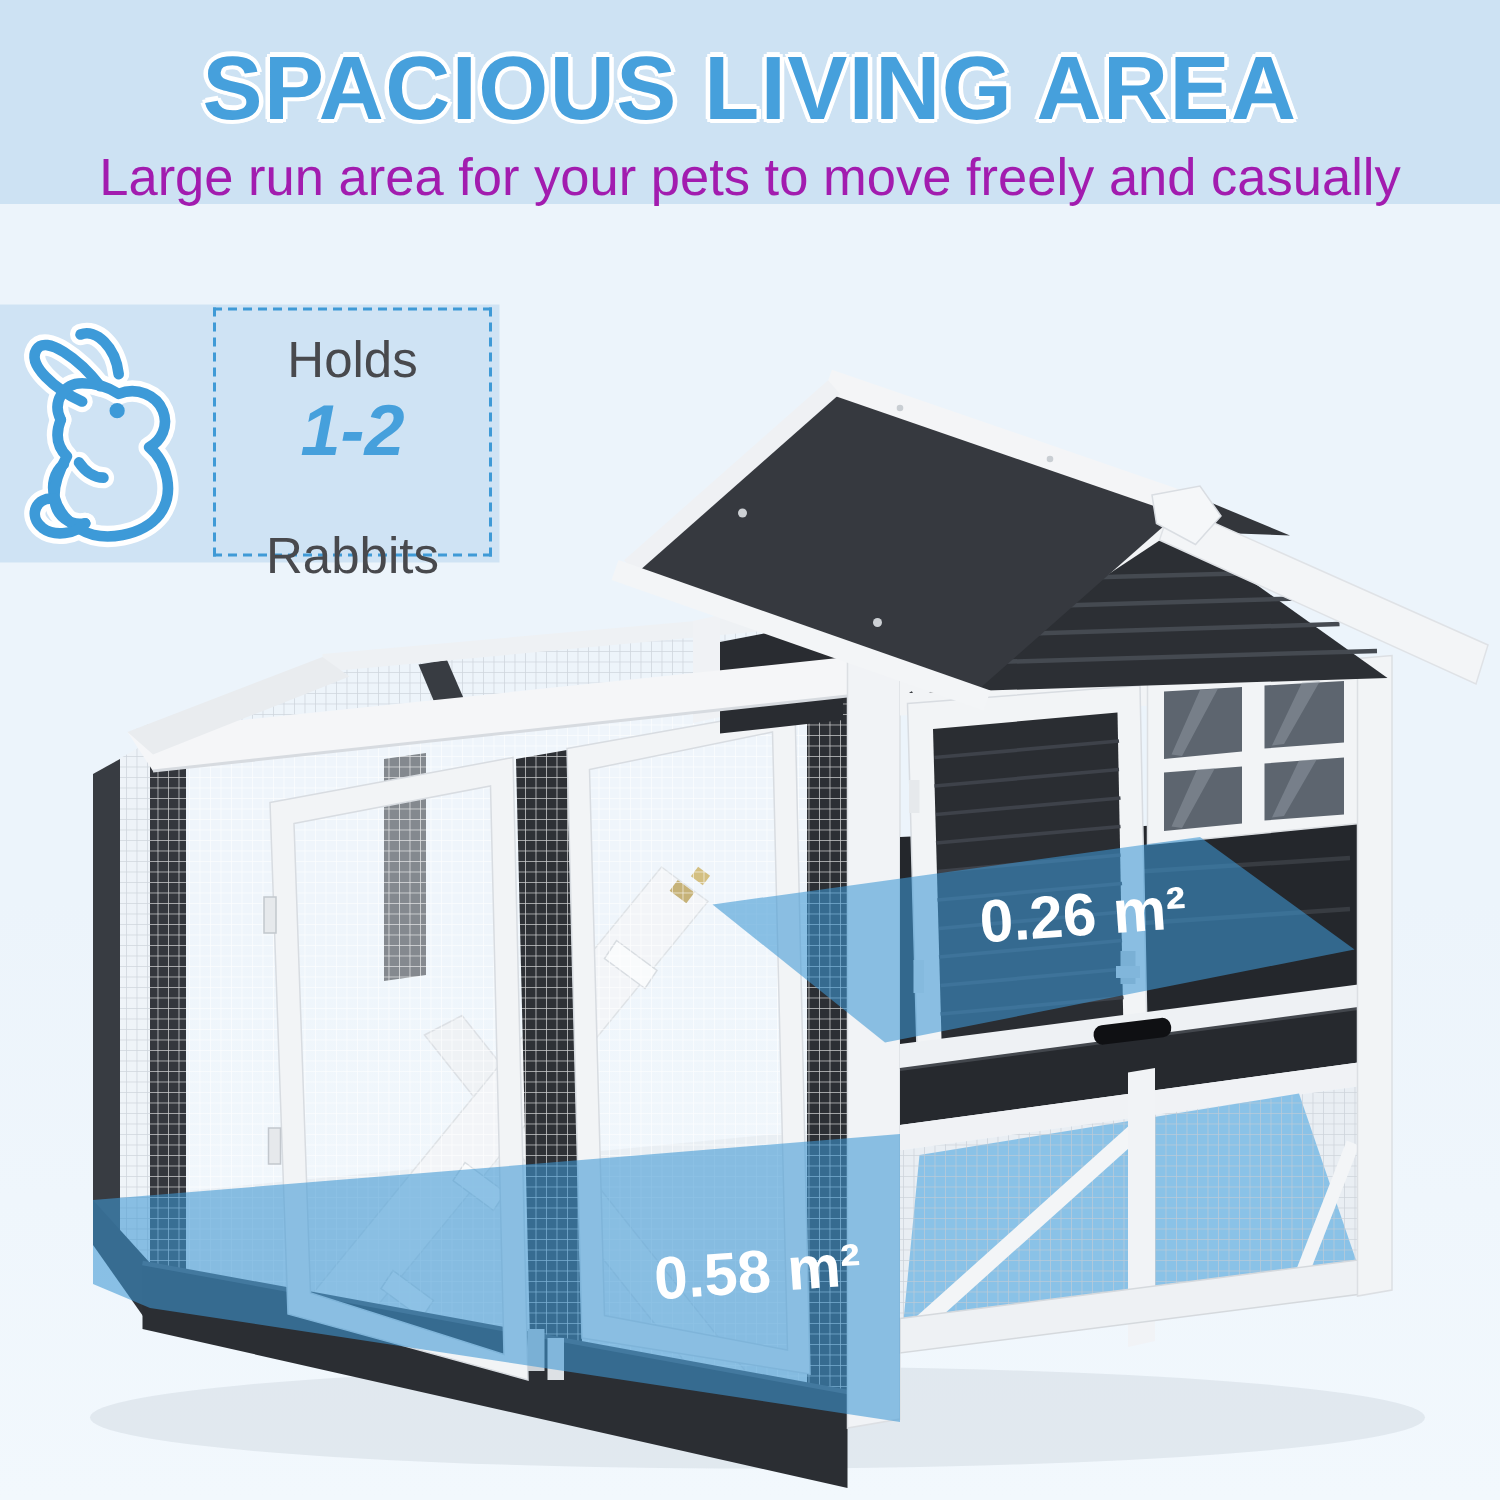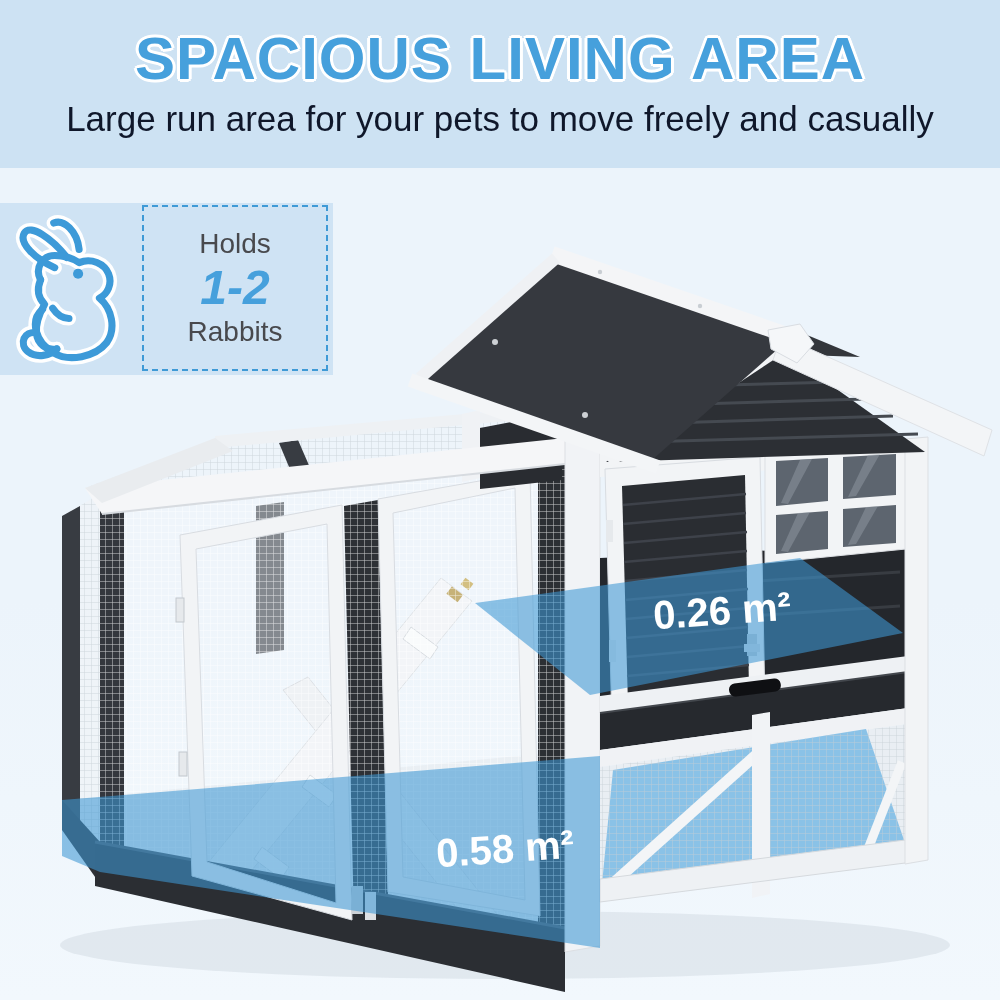--- a/index.html
+++ b/index.html
@@ -1,31 +1,31 @@
 <!DOCTYPE html>
 <html><head>
 <meta charset="utf-8">
 <style>
   html,body{margin:0;padding:0;}
   body{width:1000px;height:1000px;position:relative;overflow:hidden;
        font-family:"Liberation Sans", sans-serif;
        background:linear-gradient(180deg,#ecf4fb 0px,#ecf4fb 600px,#f2f8fd 1000px);}
-  .header-band{position:absolute;left:0;top:0;width:1000px;height:168px;
+  .header-band{position:absolute;left:0;top:0;width:1000px;height:136px;
        background:#cde2f3;text-align:center;}
   .title{margin:0;padding-top:24px;font-size:60px;font-weight:700;letter-spacing:1px;
        color:#46a0dc;
        text-shadow:-2px -2px 0 #fff,2px -2px 0 #fff,-2px 2px 0 #fff,2px 2px 0 #fff,
                    0 3px 0 #fff,0 -3px 0 #fff,3px 0 0 #fff,-3px 0 0 #fff;}
-  .subtitle{margin:6px 0 0 0;font-size:35px;font-weight:400;color:#0f172a;}
+  .subtitle{margin:6px 0 0 0;font-size:35px;font-weight:400;color:#a21caf;}
   .badge{position:absolute;left:0;top:203px;width:333px;height:172px;background:#cfe3f4;}
   .badge-icon-wrap{position:absolute;left:6px;top:8px;width:132px;height:156px;}
   .badge-box{position:absolute;left:142px;top:2px;width:186px;height:166px;
        border:2px dashed #3f9ad6;box-sizing:border-box;
        display:flex;flex-direction:column;align-items:center;justify-content:center;}
-  .badge-line1,.badge-line3{font-size:28px;color:#48494d;line-height:1.15;}
+  .badge-line1,.badge-line3{font-size:34px;color:#48494d;line-height:1.15;margin-top:36px;}
   .badge-line2{font-size:48px;font-weight:700;color:#46a0dc;line-height:1.15;font-style:italic;}
   .product-stage{position:absolute;left:0;top:0;width:1000px;height:1000px;}
   .area-label{position:absolute;color:#ffffff;font-size:40px;font-weight:700;
        white-space:nowrap;transform:translate(-50%,-50%) rotate(-4deg);}
   #label-upper{left:722px;top:611px;}
   #label-lower{left:505px;top:849px;}
 </style>
 </head>
 <body>
 

